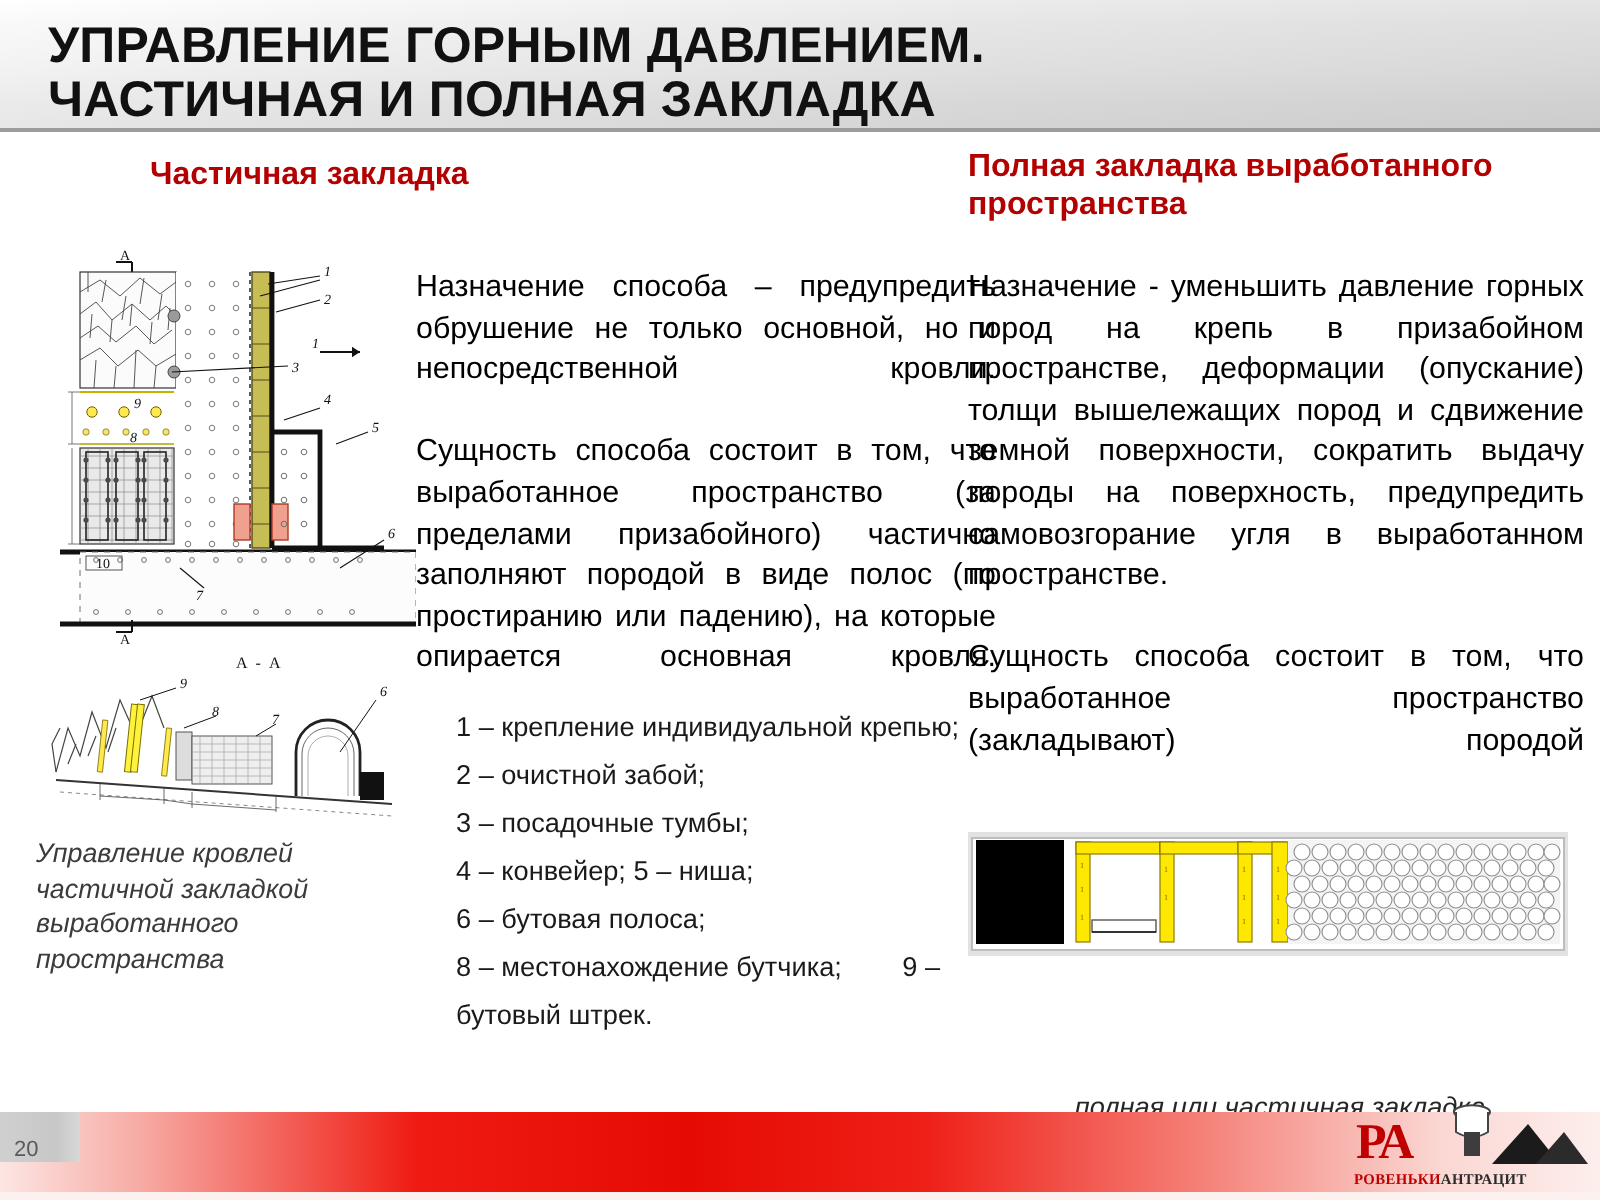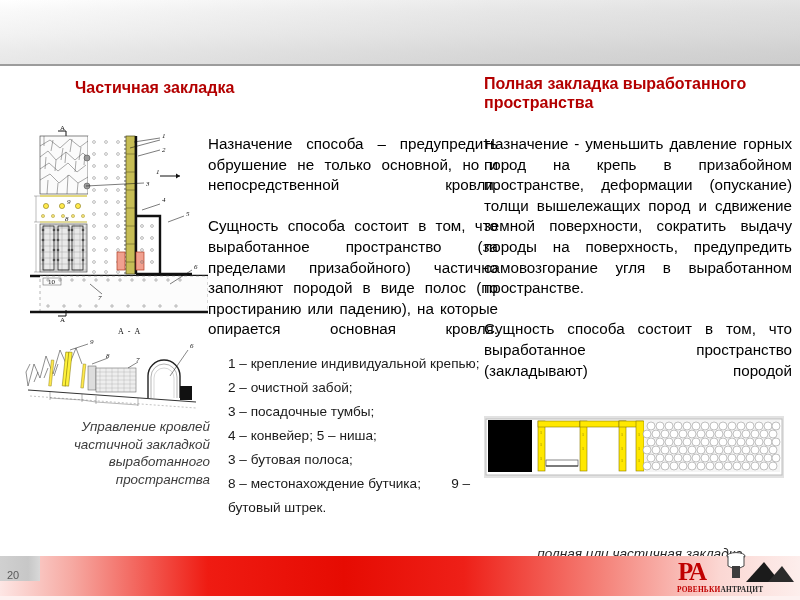--- a/index.html
+++ b/index.html
@@ -58,21 +58,21 @@
   
   .legend{
     position:absolute;left:228px;top:352px;width:262px;
     font-size:13.6px;line-height:24px;color:#1a1a1a;
     font-family:"Liberation Sans","DejaVu Sans",sans-serif;
   }
   .legend div{white-space:pre-wrap;}
 
   
   .cap{
-    position:absolute;font-style:italic;color:#3b3b3b;text-align:right;
+    position:absolute;font-style:italic;color:#3b3b3b;text-align:left;
     font-size:13.4px;line-height:17.5px;
     font-family:"Liberation Sans","DejaVu Sans",sans-serif;
   }
   #cap-left{left:18px;top:418px;width:192px;}
   #cap-right{left:488px;top:482px;width:300px;color:#262626;font-size:13.6px;line-height:20px;}
   #cap-right2{left:488px;top:545px;width:304px;color:#262626;font-size:13.6px;text-align:center;}
 
   
   .band{
     position:absolute;left:0;top:556px;width:800px;height:40px;
@@ -114,20 +114,24 @@
 </head>
 <body>
 
 <div id="slide">
 
   <div class="hdr-bg"></div>
   <div class="hdr-bg2"></div>
   <div class="hdr-rule"></div>
   <div class="hdr-rule2"></div>
 
+  <div class="title">
+    <span>УПРАВЛЕНИЕ ГОРНЫМ ДАВЛЕНИЕМ.</span>
+    <span class="l2">ЧАСТИЧНАЯ И ПОЛНАЯ ЗАКЛАДКА</span>
+  </div>
 
   <div class="col-head" id="head-left">Частичная закладка</div>
 
   <div class="col-head" id="head-right">Полная закладка выработанного пространства</div>
 
   <svg id="fig-left" viewBox="0 0 188 200">
 
     <g>
       <text class="lbl2" x="40" y="6">А</text>
       <line x1="38" y1="7" x2="46" y2="7" stroke="#111" stroke-width="1"></line>
@@ -417,21 +421,21 @@
   <div class="bodytext" id="text-mid">
     <p>Назначение способа – предупредить обрушение не только основной, но и непосредственной кровли.</p>
     <p>Сущность способа состоит в том, что выработанное пространство (за пределами призабойного) частично заполняют породой в виде полос (по простиранию или падению), на которые опирается основная кровля.</p>
   </div>
 
   <div class="legend">
     <div>1 – крепление индивидуальной крепью;</div>
     <div>2 – очистной забой;</div>
     <div>3 – посадочные тумбы;</div>
     <div>4 – конвейер; 5 – ниша;</div>
-    <div>3 – бутовая полоса;</div>
+    <div>6 – бутовая полоса;</div>
     <div>8 – местонахождение бутчика;        9 – бутовый штрек.</div>
   </div>
 
   <div class="cap" id="cap-left">Управление кровлей частичной закладкой выработанного пространства</div>
 
   <div class="bodytext" id="text-right">
     <p>Назначение - уменьшить давление горных пород на крепь в призабойном пространстве, деформации (опускание) толщи вышележащих пород и сдвижение земной поверхности, сократить выдачу породы на поверхность, предупредить самовозгорание угля в выработанном пространстве.</p>
     <p>Сущность способа состоит в том, что выработанное пространство (закладывают) породой</p>
   </div>
 

